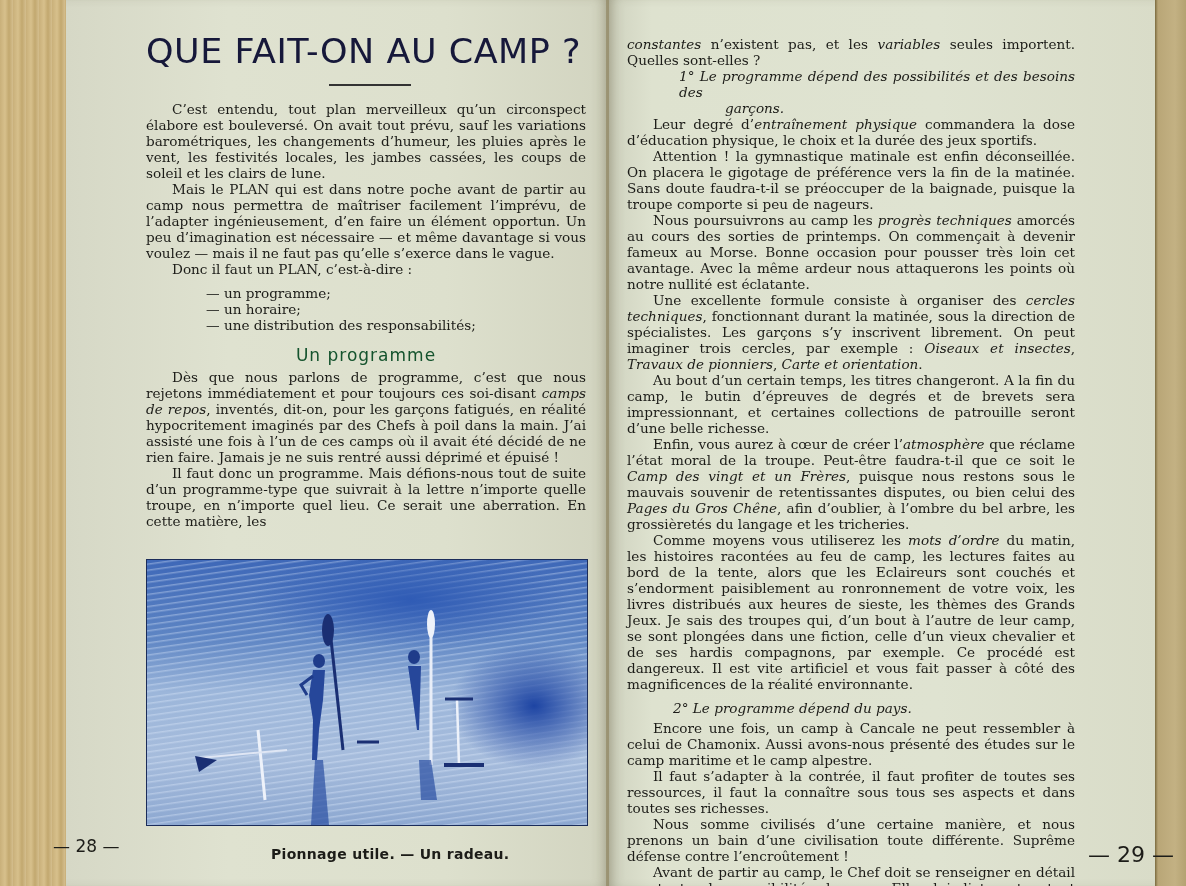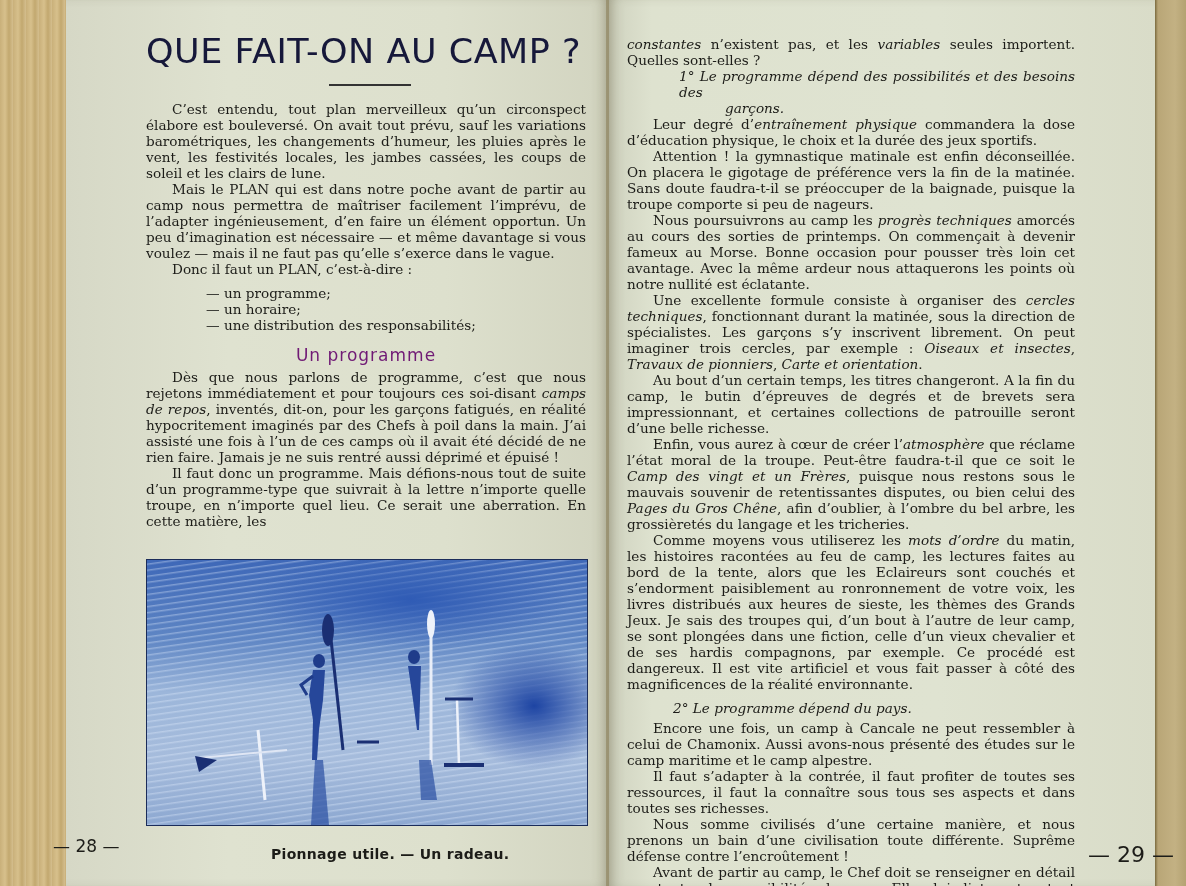--- a/index.html
+++ b/index.html
@@ -37,21 +37,21 @@
   .col-right { position: absolute; left: 627px; width: 448px; }
   .p { margin: 0; text-indent: 26px; }
   .p-noindent { margin: 0; }
   .p i, .p-noindent i, .heading-num i { font-style: italic; }
 
   .list { margin: 8px; padding-left: 52px; list-style: none; }
   .list li { margin: 0; }
 
   .section-heading {
     font-family: "DejaVu Sans", sans-serif; font-size: 17px; text-align: center;
-    margin: 14px 0 6px 0; letter-spacing: 1px; color: #701a75;
+    margin: 14px 0 6px 0; letter-spacing: 1px; color: #14532d;
   }
   .heading-num { margin: 0; padding-left: 52px; text-indent: 0; font-style: italic; }
   .heading-num .cont { display: block; padding-left: 46px; }
 
   .photo {
     position: absolute; left: 146px; top: 559px; width: 440px; height: 265px;
     background:
       radial-gradient(ellipse 120px 90px at 88% 55%, #1d44a3 0%, rgba(29,68,163,0) 70%),
       radial-gradient(ellipse 200px 60px at 60% 15%, #2f5bb5 0%, rgba(47,91,181,0) 80%),
       repeating-linear-gradient(172deg, rgba(255,255,255,0) 0px, rgba(255,255,255,0) 3px, rgba(230,240,255,0.35) 4px, rgba(255,255,255,0) 6px),

